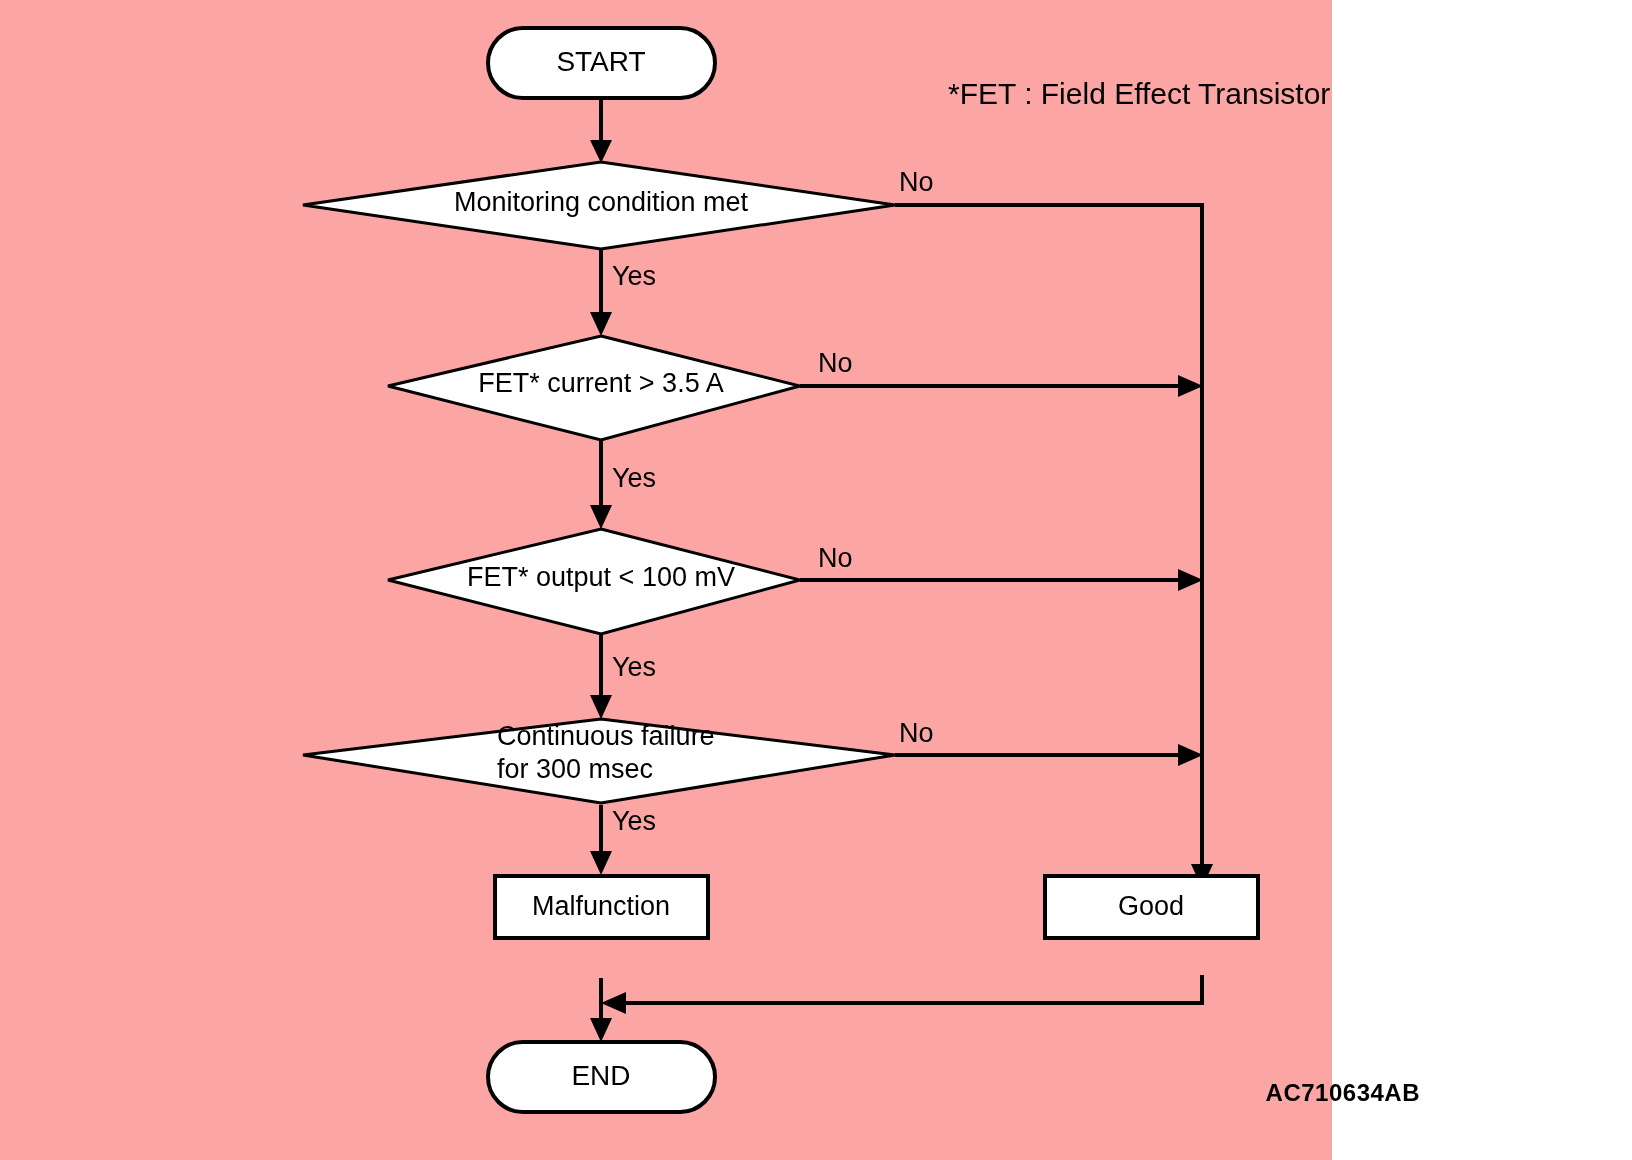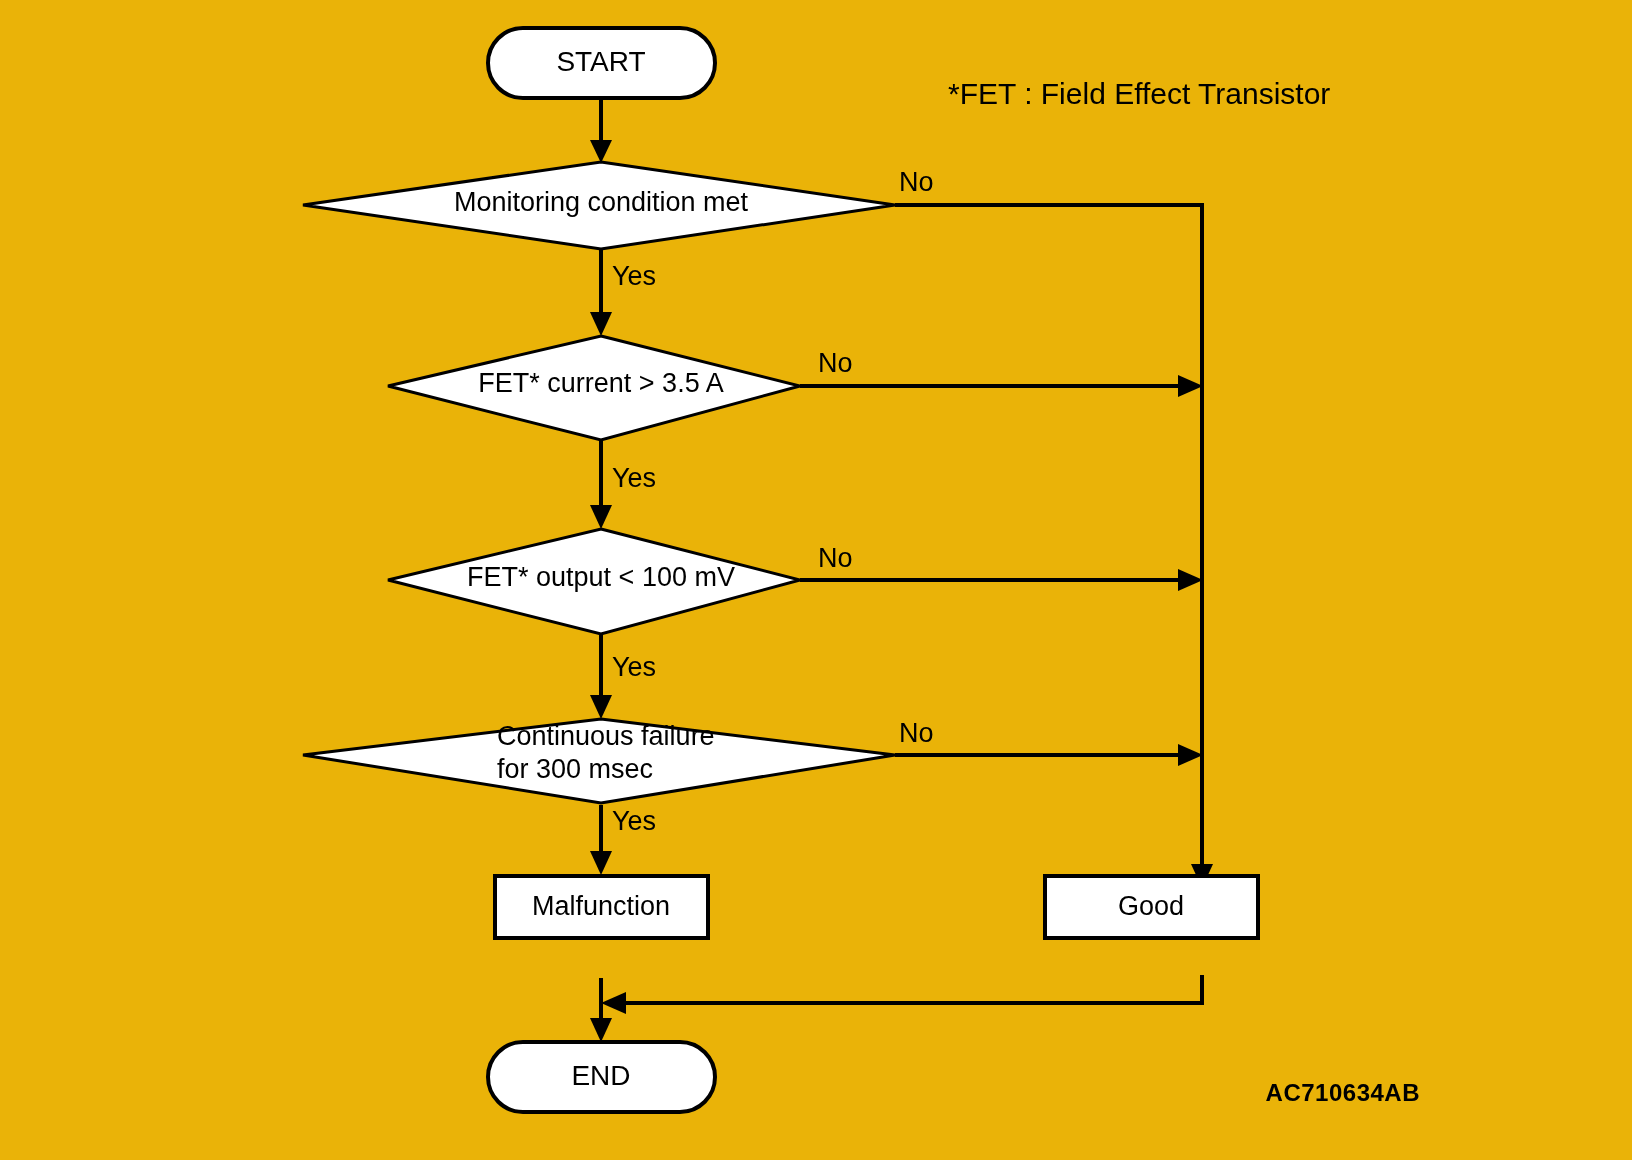--- a/index.html
+++ b/index.html
@@ -8,23 +8,23 @@
     background: #ffffff;
   }
   body {
     width: 1632px;
     height: 1160px;
     overflow: hidden;
     font-family: "Liberation Sans", sans-serif;
   }
   #canvas-wrap {
     position: relative;
-    width: 1632px;
+    width: 1332px;
     height: 1160px;
-    background: #eab308;
+    background: #fca5a5;
   }
   svg#flowchart {
     position: absolute;
     top: 0;
     left: 0;
     width: 1632px;
     height: 1160px;
     display: block;
   }
   .node-shape {

